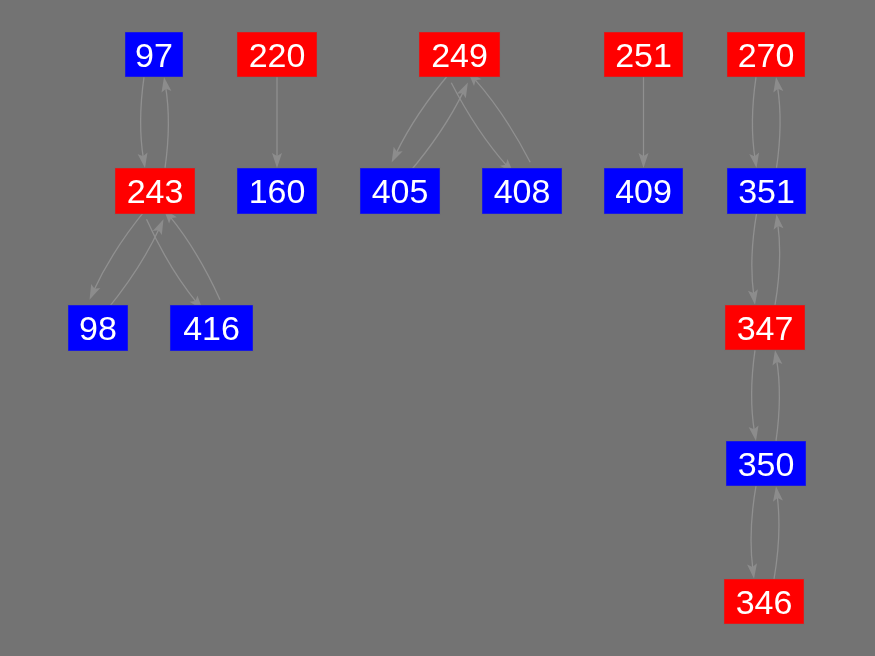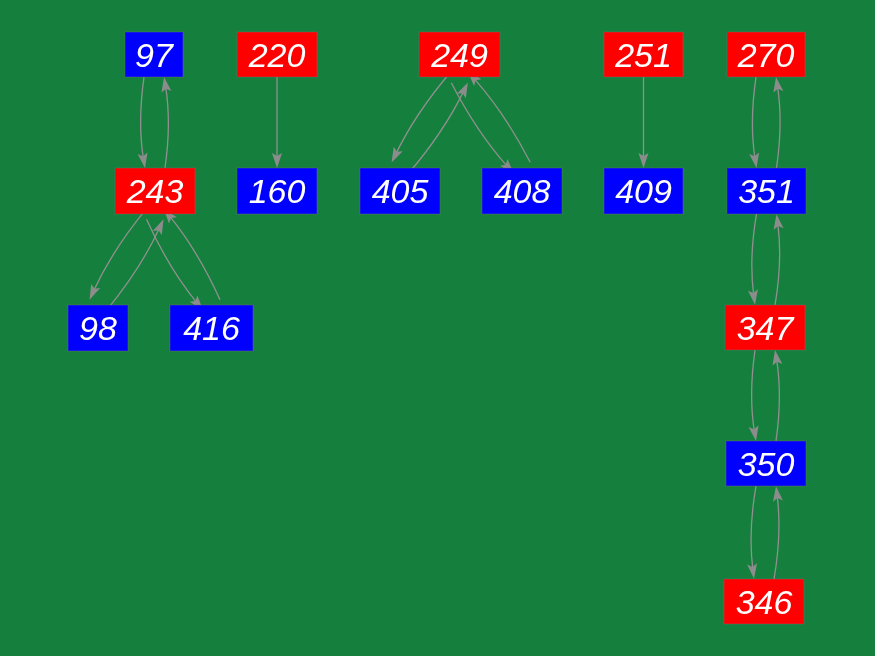--- a/index.html
+++ b/index.html
@@ -1,23 +1,22 @@
 <!DOCTYPE html>
 <html><head>
 <meta charset="utf-8">
 <style>
   html, body { margin: 0; padding: 0; background: #ffffff; }
   #stage {
     position: relative;
     width: 875px;
     height: 656px;
-    background: #15803d;
+    background: #737373;
     overflow: hidden;
     font-family: "Liberation Sans", sans-serif;
-    font-style: italic;
   }
   #graph-svg { position: absolute; left: 0; top: 0; }
   .node-label {
     font-family: "Liberation Sans", sans-serif;
     font-size: 34px;
     fill: #ffffff;
     text-anchor: middle;
   }
   .edge-line { fill: none; stroke-width: 1.3; }
   .node-rect { stroke-width: 1; }

